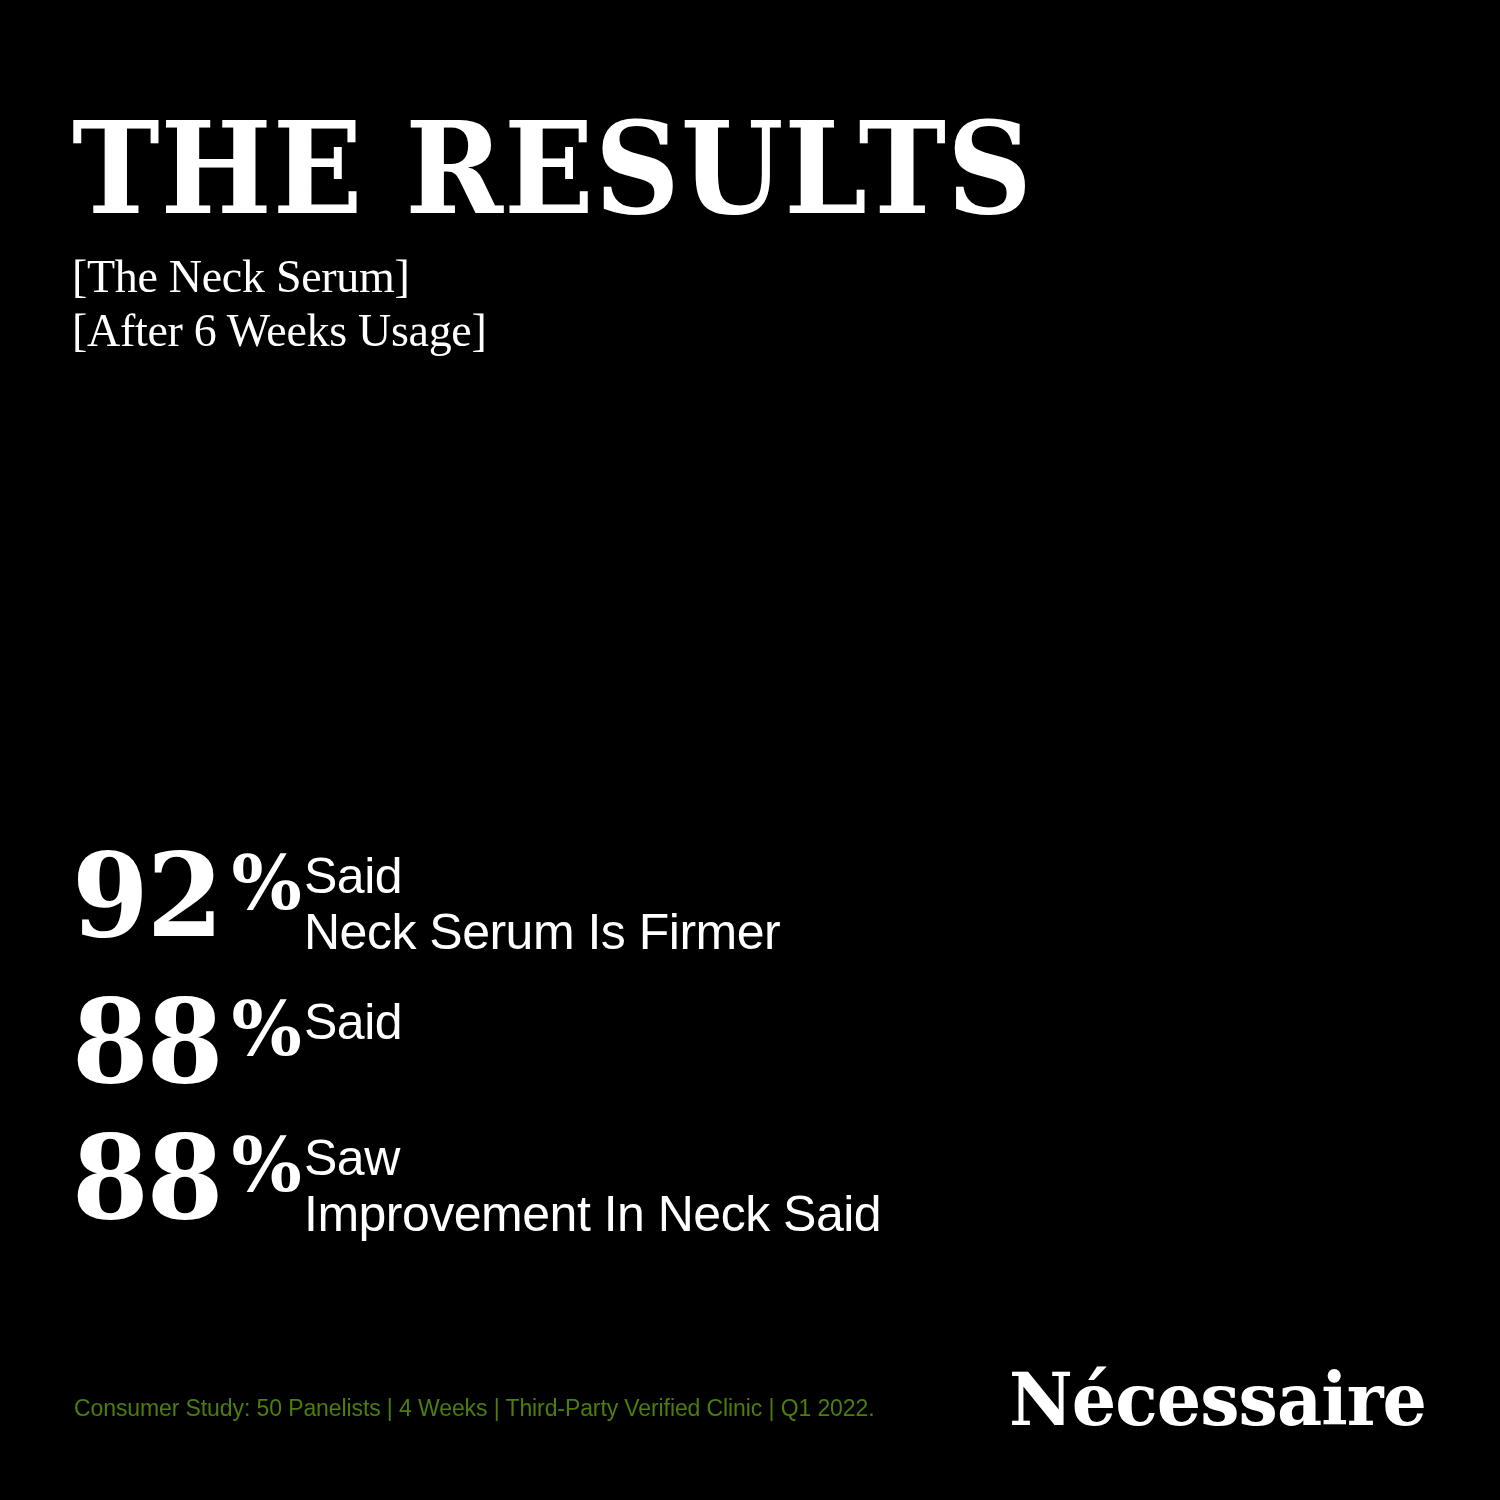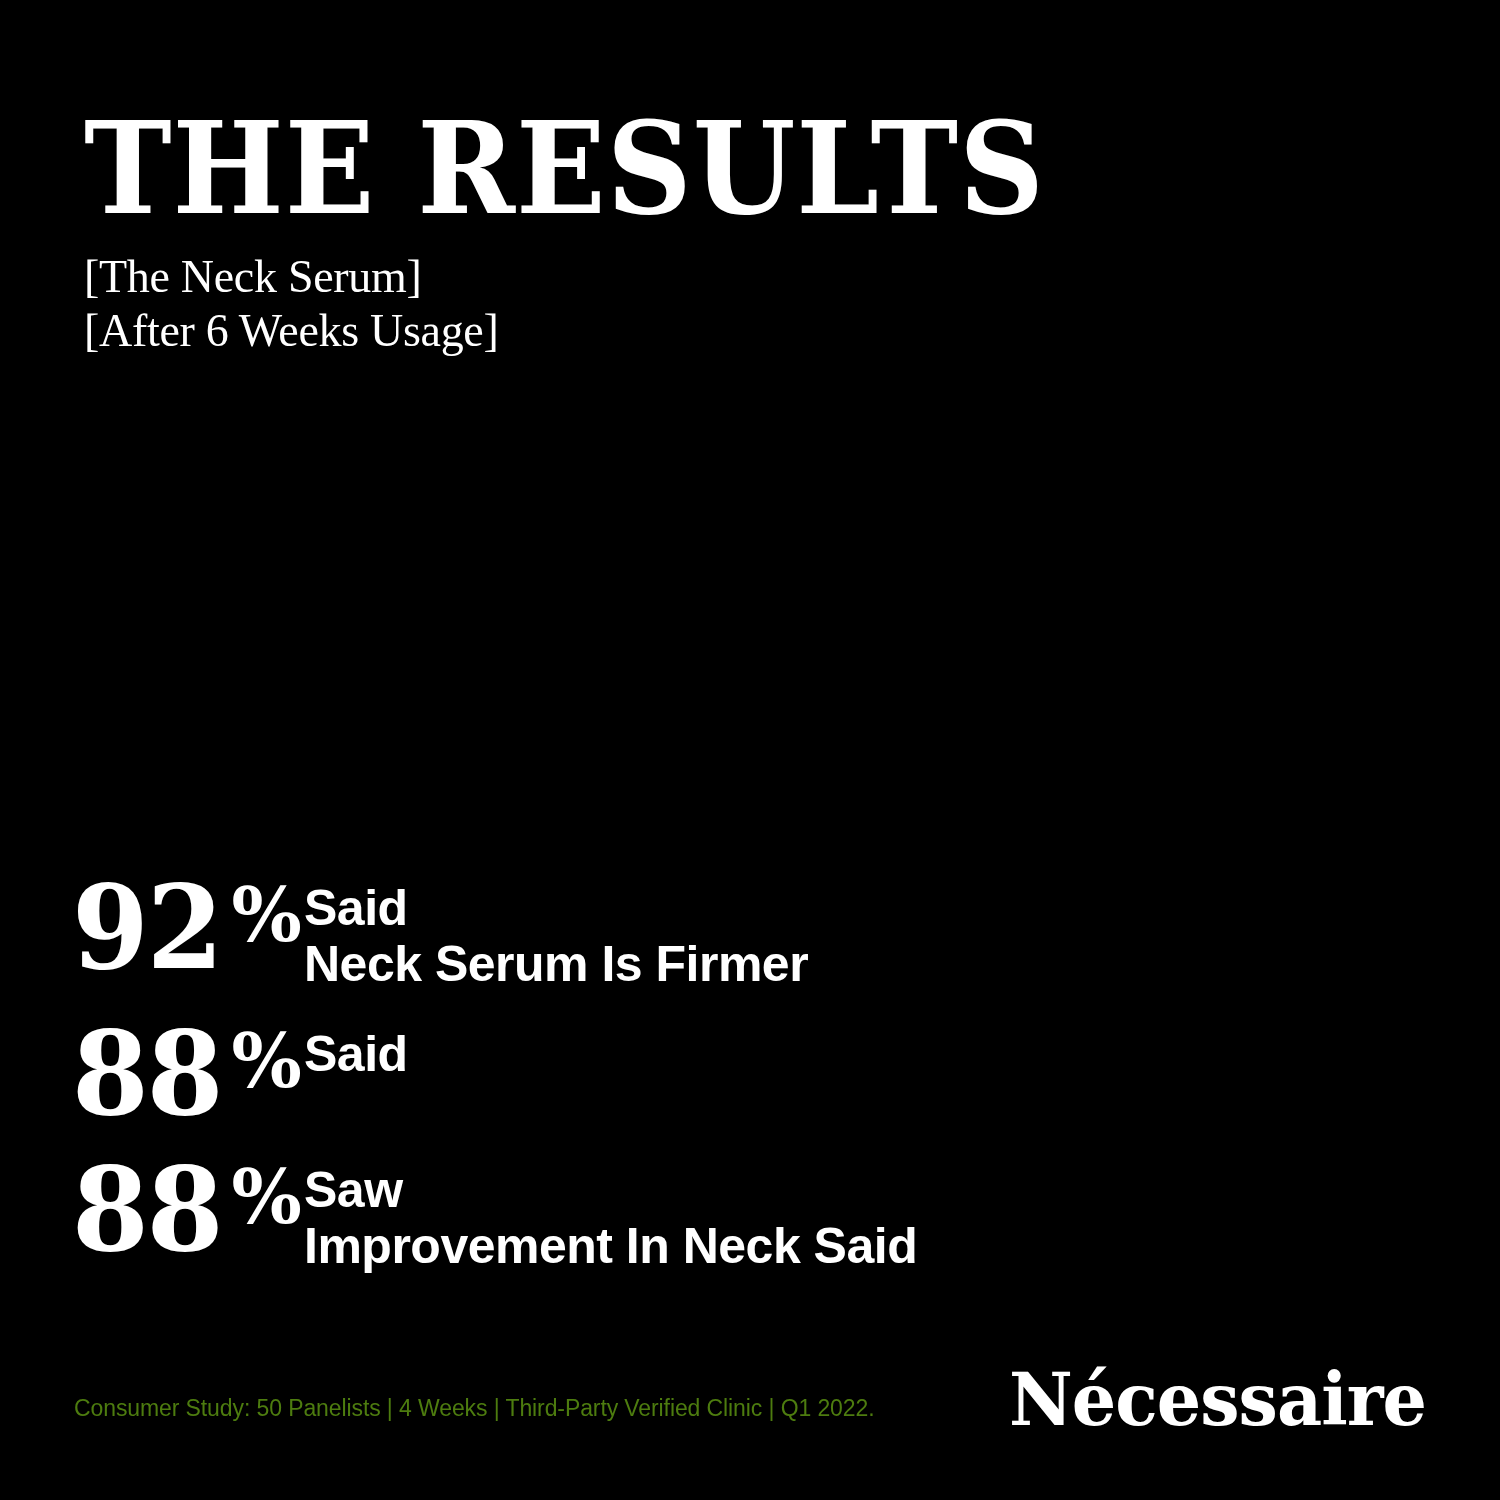--- a/index.html
+++ b/index.html
@@ -17,21 +17,21 @@
   }
   .poster {
     position: absolute;
     inset: 0;
     background: #000000;
   }
 
   
   .header {
     position: absolute;
-    left: 84px;
+    left: 72px;
     top: 104px;
     width: 1200px;
   }
   .headline {
     font-family: "DejaVu Serif", serif;
     font-weight: 700;
     font-size: 128px;
     line-height: 1.0;
     letter-spacing: 1px;
     color: #ffffff;
@@ -48,21 +48,21 @@
     color: #ffffff;
     margin-top: 18px;
     letter-spacing: -0.3px;
   }
   .subline div { white-space: nowrap; }
 
   
   .stats {
     position: absolute;
     left: 72px;
-    top: 872px;
+    top: 840px;
     width: 1300px;
   }
   .stat-row {
     display: flex;
     align-items: flex-start;
     margin-bottom: 26px;
   }
   .stat-row:last-child { margin-bottom: 0; }
 
   .stat-figure {
@@ -87,21 +87,21 @@
     font-weight: 700;
     font-size: 74px;
     line-height: 1;
     margin-left: 2px;
     margin-top: 6px;
     display: inline-block;
   }
 
   .stat-text {
     font-family: "Liberation Sans", sans-serif;
-    font-weight: 700;
+    font-weight: 400;
     font-size: 50px;
     line-height: 1.12;
     color: #ffffff;
     padding-top: 8px;
     letter-spacing: -0.5px;
     white-space: nowrap;
   }
   .stat-text .line2 { display: block; text-align: center; }
 
   

